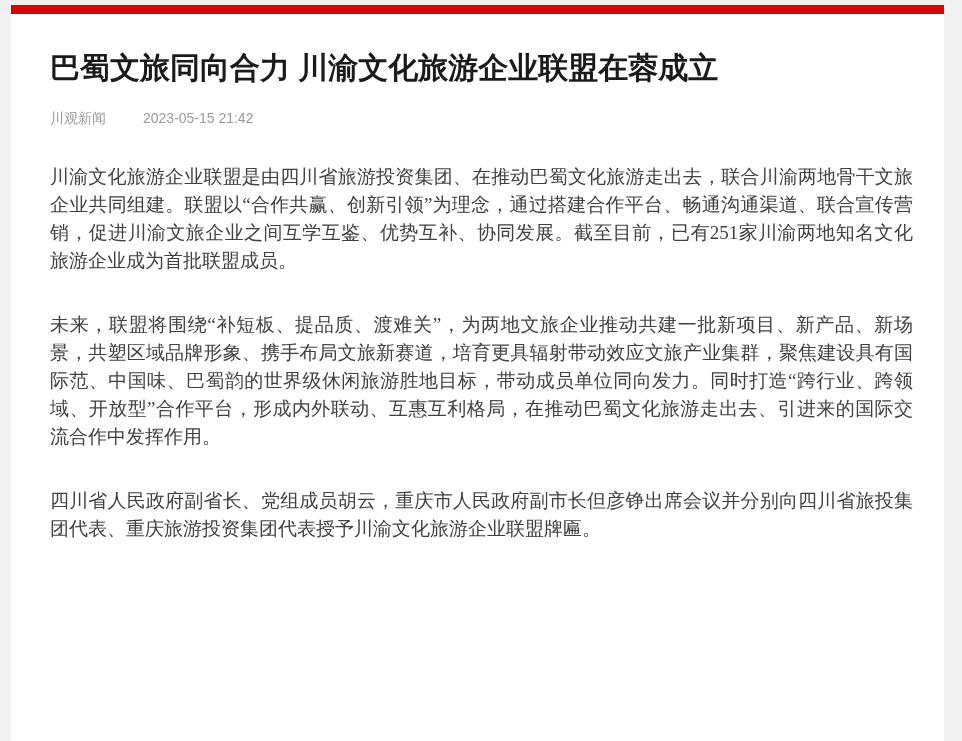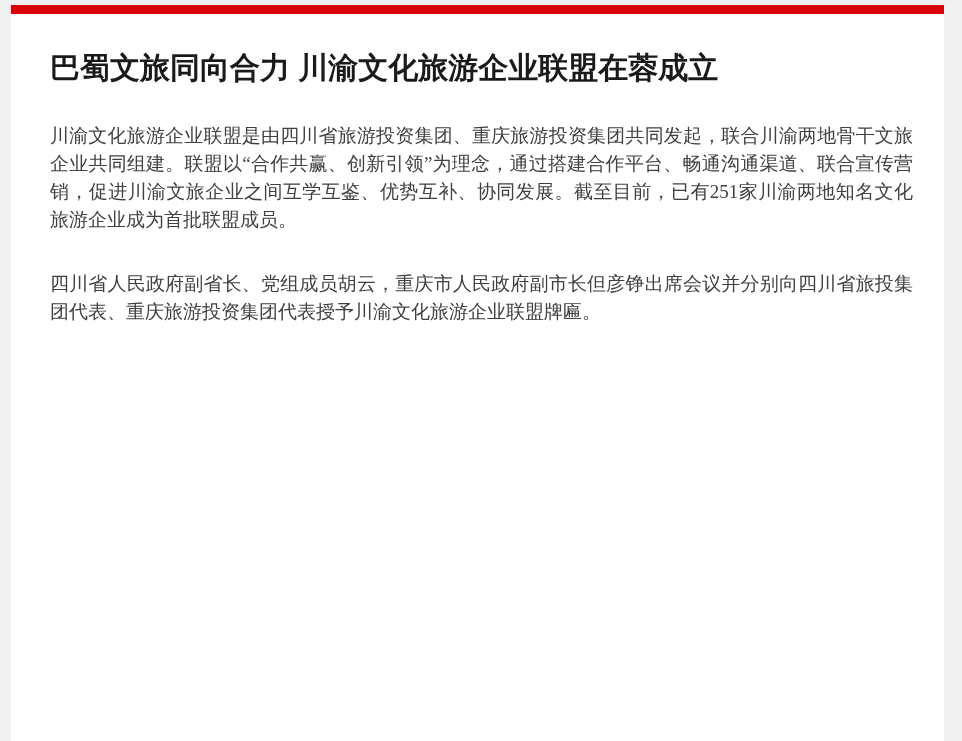--- a/index.html
+++ b/index.html
@@ -63,19 +63,24 @@
   .article-body p:last-child { margin-bottom: 0; }
 </style>
 </head>
 <body>
 
 <div class="page">
   <div class="card">
     <div class="accent-bar"></div>
     <div class="content">
       <h1 class="article-title">巴蜀文旅同向合力 川渝文化旅游企业联盟在蓉成立</h1>
+      <div class="meta-row">
+        <span class="meta-source">川观新闻</span>
+        <span class="meta-time">2023-05-15 21:42</span>
+      </div>
       <div class="article-body">
-        <p>川渝文化旅游企业联盟是由四川省旅游投资集团、重庆旅游投资集团共同发起，联合川渝两地骨干文旅企业共同组建。联盟以“合作共赢、创新引领”为理念，通过搭建合作平台、畅通沟通渠道、联合宣传营销，促进川渝文旅企业之间互学互鉴、优势互补、协同发展。截至目前，已有251家川渝两地知名文化旅游企业成为首批联盟成员。</p>
+        <p>川渝文化旅游企业联盟是由四川省旅游投资集团、在推动巴蜀文化旅游走出去，联合川渝两地骨干文旅企业共同组建。联盟以“合作共赢、创新引领”为理念，通过搭建合作平台、畅通沟通渠道、联合宣传营销，促进川渝文旅企业之间互学互鉴、优势互补、协同发展。截至目前，已有251家川渝两地知名文化旅游企业成为首批联盟成员。</p>
+        <p>未来，联盟将围绕“补短板、提品质、渡难关”，为两地文旅企业推动共建一批新项目、新产品、新场景，共塑区域品牌形象、携手布局文旅新赛道，培育更具辐射带动效应文旅产业集群，聚焦建设具有国际范、中国味、巴蜀韵的世界级休闲旅游胜地目标，带动成员单位同向发力。同时打造“跨行业、跨领域、开放型”合作平台，形成内外联动、互惠互利格局，在推动巴蜀文化旅游走出去、引进来的国际交流合作中发挥作用。</p>
         <p>四川省人民政府副省长、党组成员胡云，重庆市人民政府副市长但彦铮出席会议并分别向四川省旅投集团代表、重庆旅游投资集团代表授予川渝文化旅游企业联盟牌匾。</p>
       </div>
     </div>
   </div>
 </div>
 
 </body></html>

